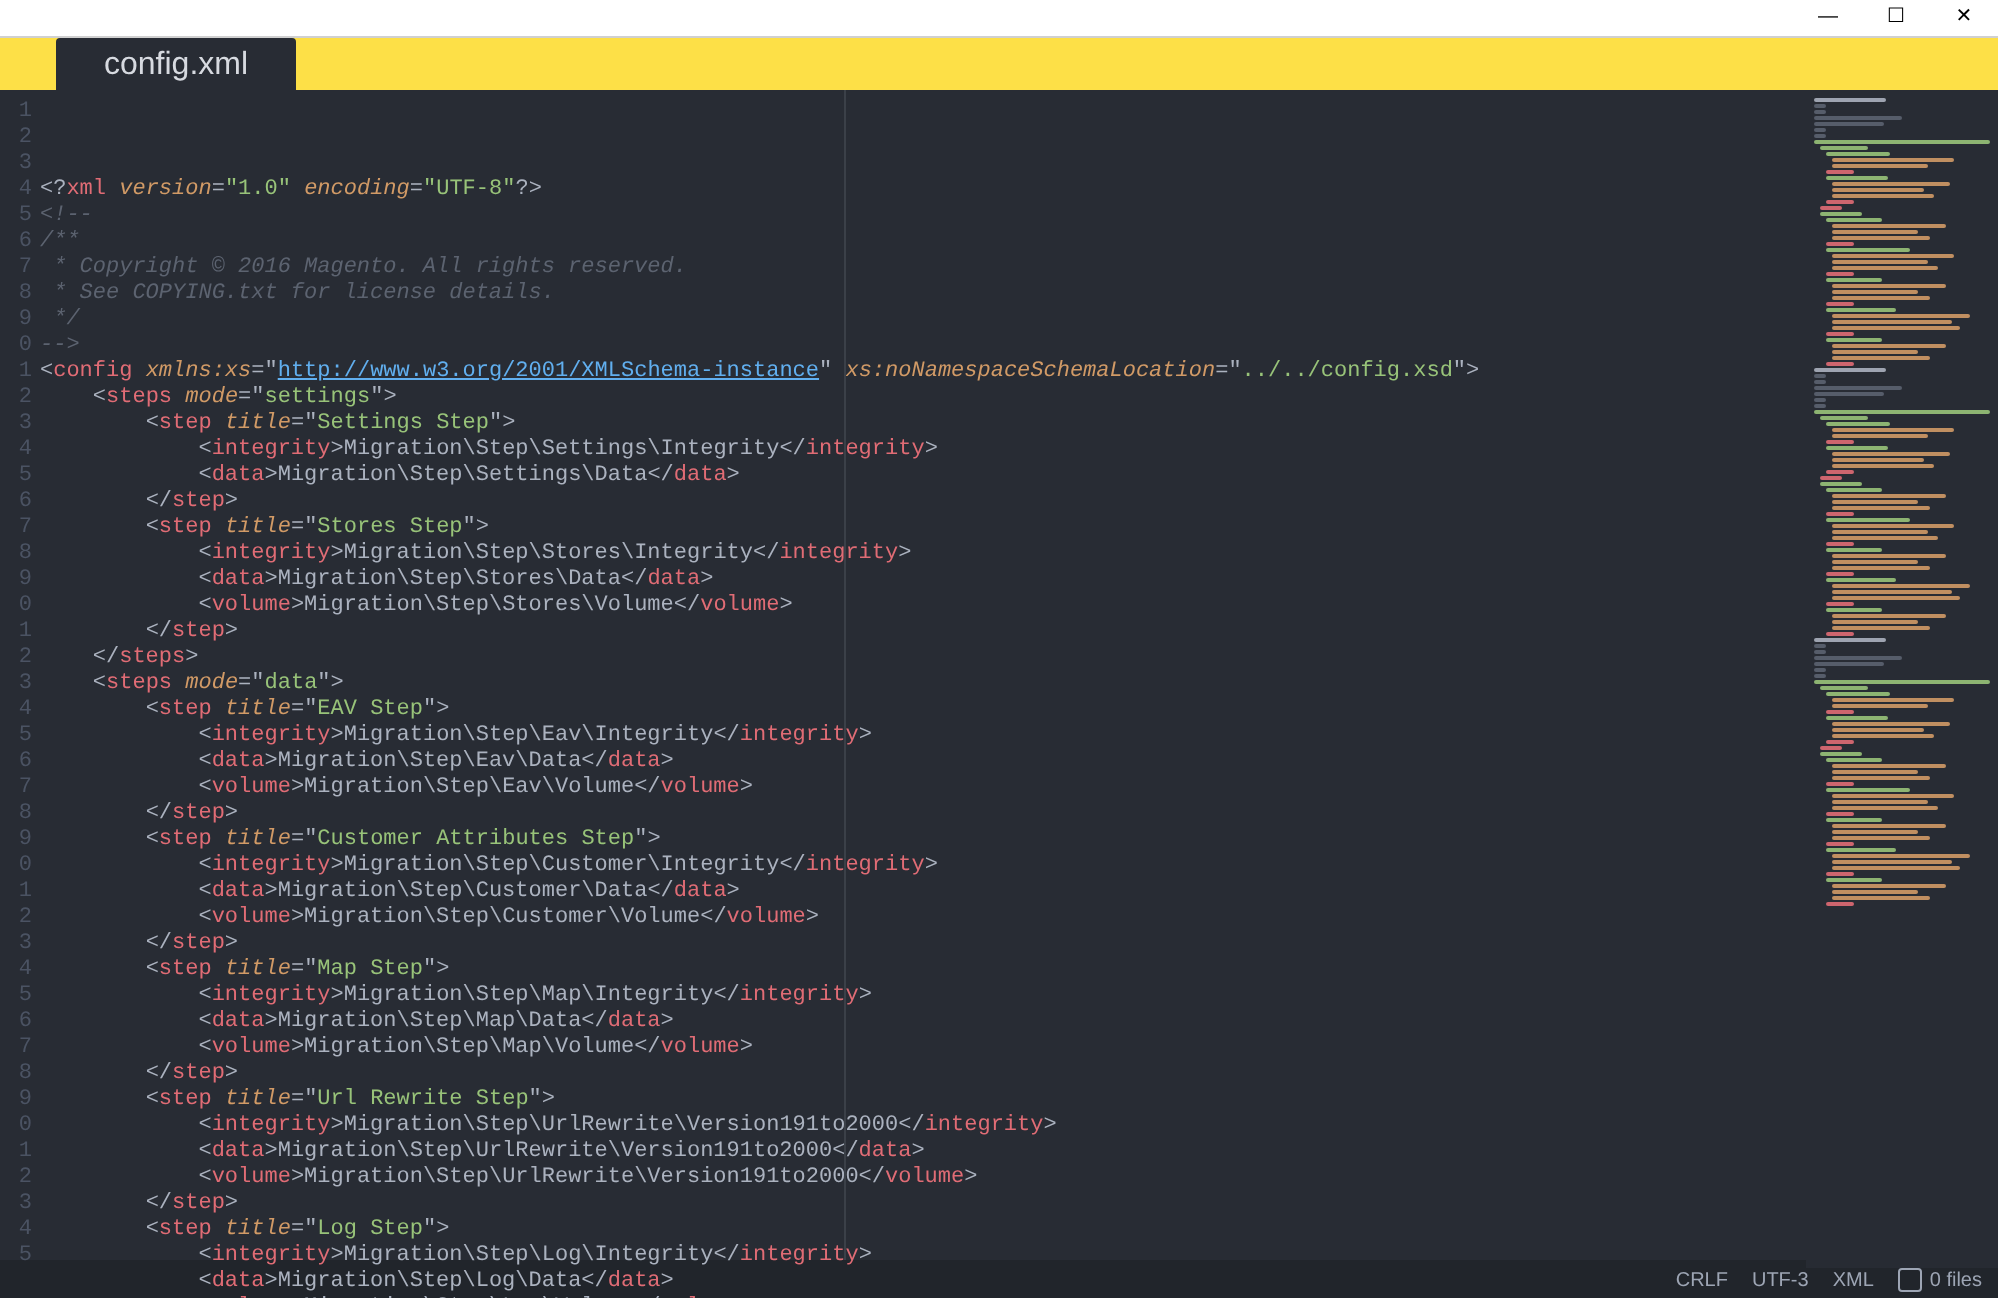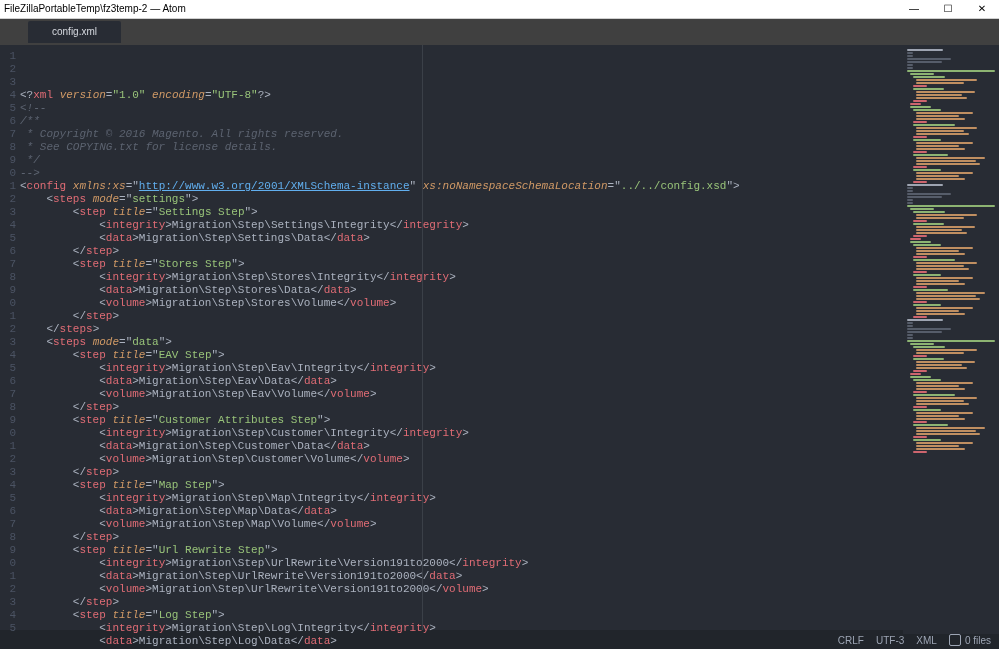--- a/index.html
+++ b/index.html
@@ -27,25 +27,25 @@
   .os-btn {
     width: 34px; height: 18px;
     display: flex; align-items: center; justify-content: center;
     font-size: 10px;
     color: #000;
   }
 
   
   .tab-bar {
     height: 26px;
-    background: #404040;
+    background: #fde047;
     display: flex;
-    align-items: center;
+    align-items: flex-start;
     padding-left: 28px;
-    font-size: 10px;
+    font-size: 16px;
   }
   .tab {
     background: #282c34;
     color: #d7dae0;
     padding: 5px 24px;
     border-top-left-radius: 2px;
     border-top-right-radius: 2px;
     border-bottom: 1px solid #282c34;
     position: relative;
   }
@@ -130,21 +130,20 @@
   .sb-icon {
     width: 10px; height: 10px;
     border: 1px solid #9da5b4;
     border-radius: 2px;
   }
 </style>
 </head>
 <body>
 
 <div class="os-titlebar">
-  <span>FileZillaPortableTemp\fz3temp-2 — Atom</span>
   <span class="spacer"></span>
   <div class="os-btn">
     <span>—</span>
   </div>
   <div class="os-btn">
     <span>☐</span>
   </div>
   <div class="os-btn close">
     <span>✕</span>
   </div>

